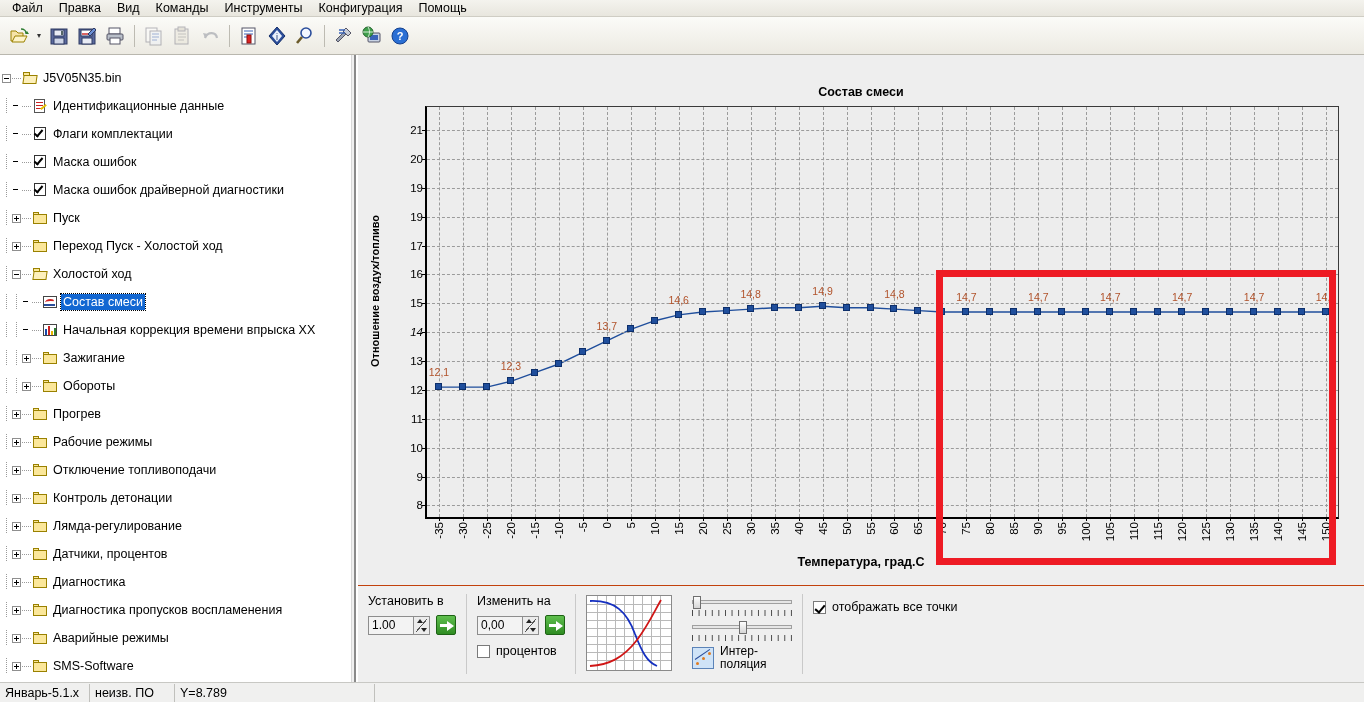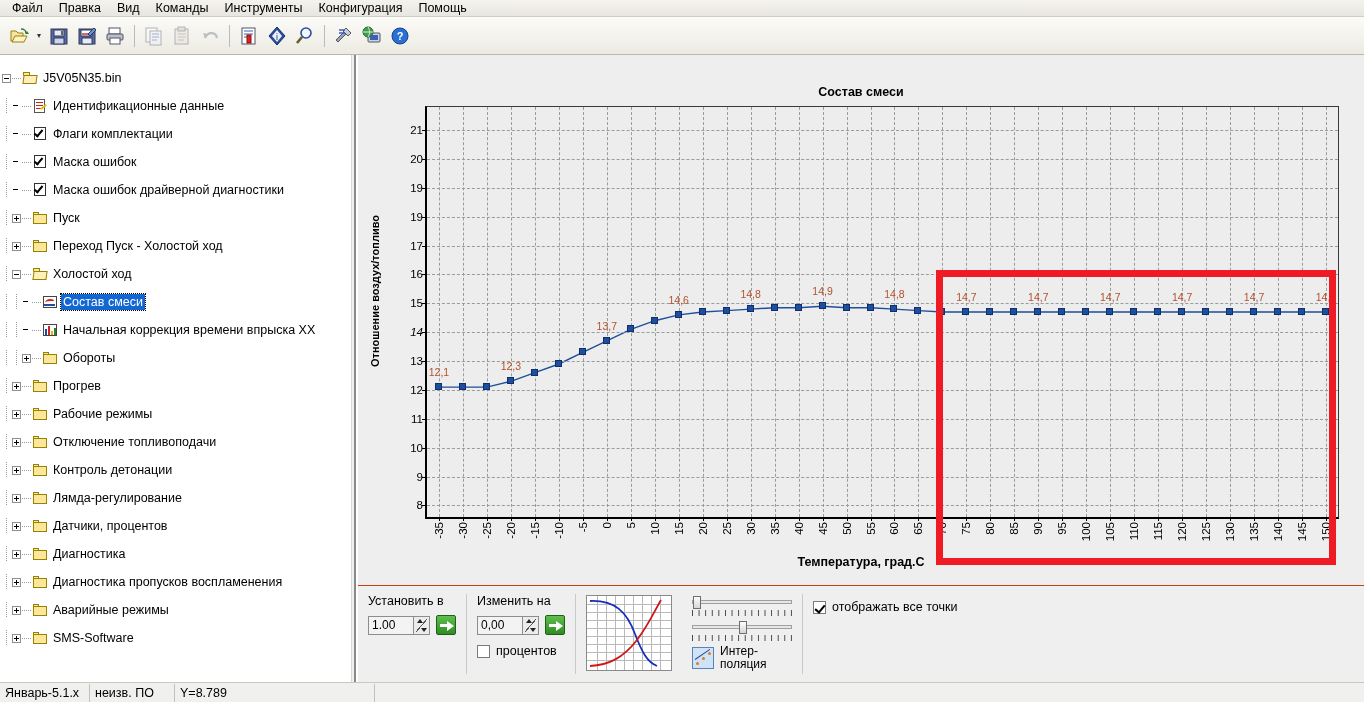--- a/index.html
+++ b/index.html
@@ -539,20 +539,31 @@
             <div class="expander none"></div>
             <div class="dots"></div>
             <div class="ico ic-bars">
               <div class="bx"></div>
               <div class="b b1"></div>
               <div class="b b2"></div>
               <div class="b b3"></div>
               <div class="b b4"></div>
             </div>
             <div class="lbl">Начальная коррекция времени впрыска ХХ</div>
+          </div>
+          <div class="node">
+            <div class="vline"></div>
+            <div class="vline"></div>
+            <div class="expander plus"></div>
+            <div class="dots"></div>
+            <div class="ico ic-folder">
+              <div class="tab"></div>
+              <div class="body"></div>
+            </div>
+            <div class="lbl">Зажигание</div>
           </div>
           <div class="node">
             <div class="vline"></div>
             <div class="vline"></div>
             <div class="expander plus"></div>
             <div class="dots"></div>
             <div class="ico ic-folder">
               <div class="tab"></div>
               <div class="body"></div>
             </div>

